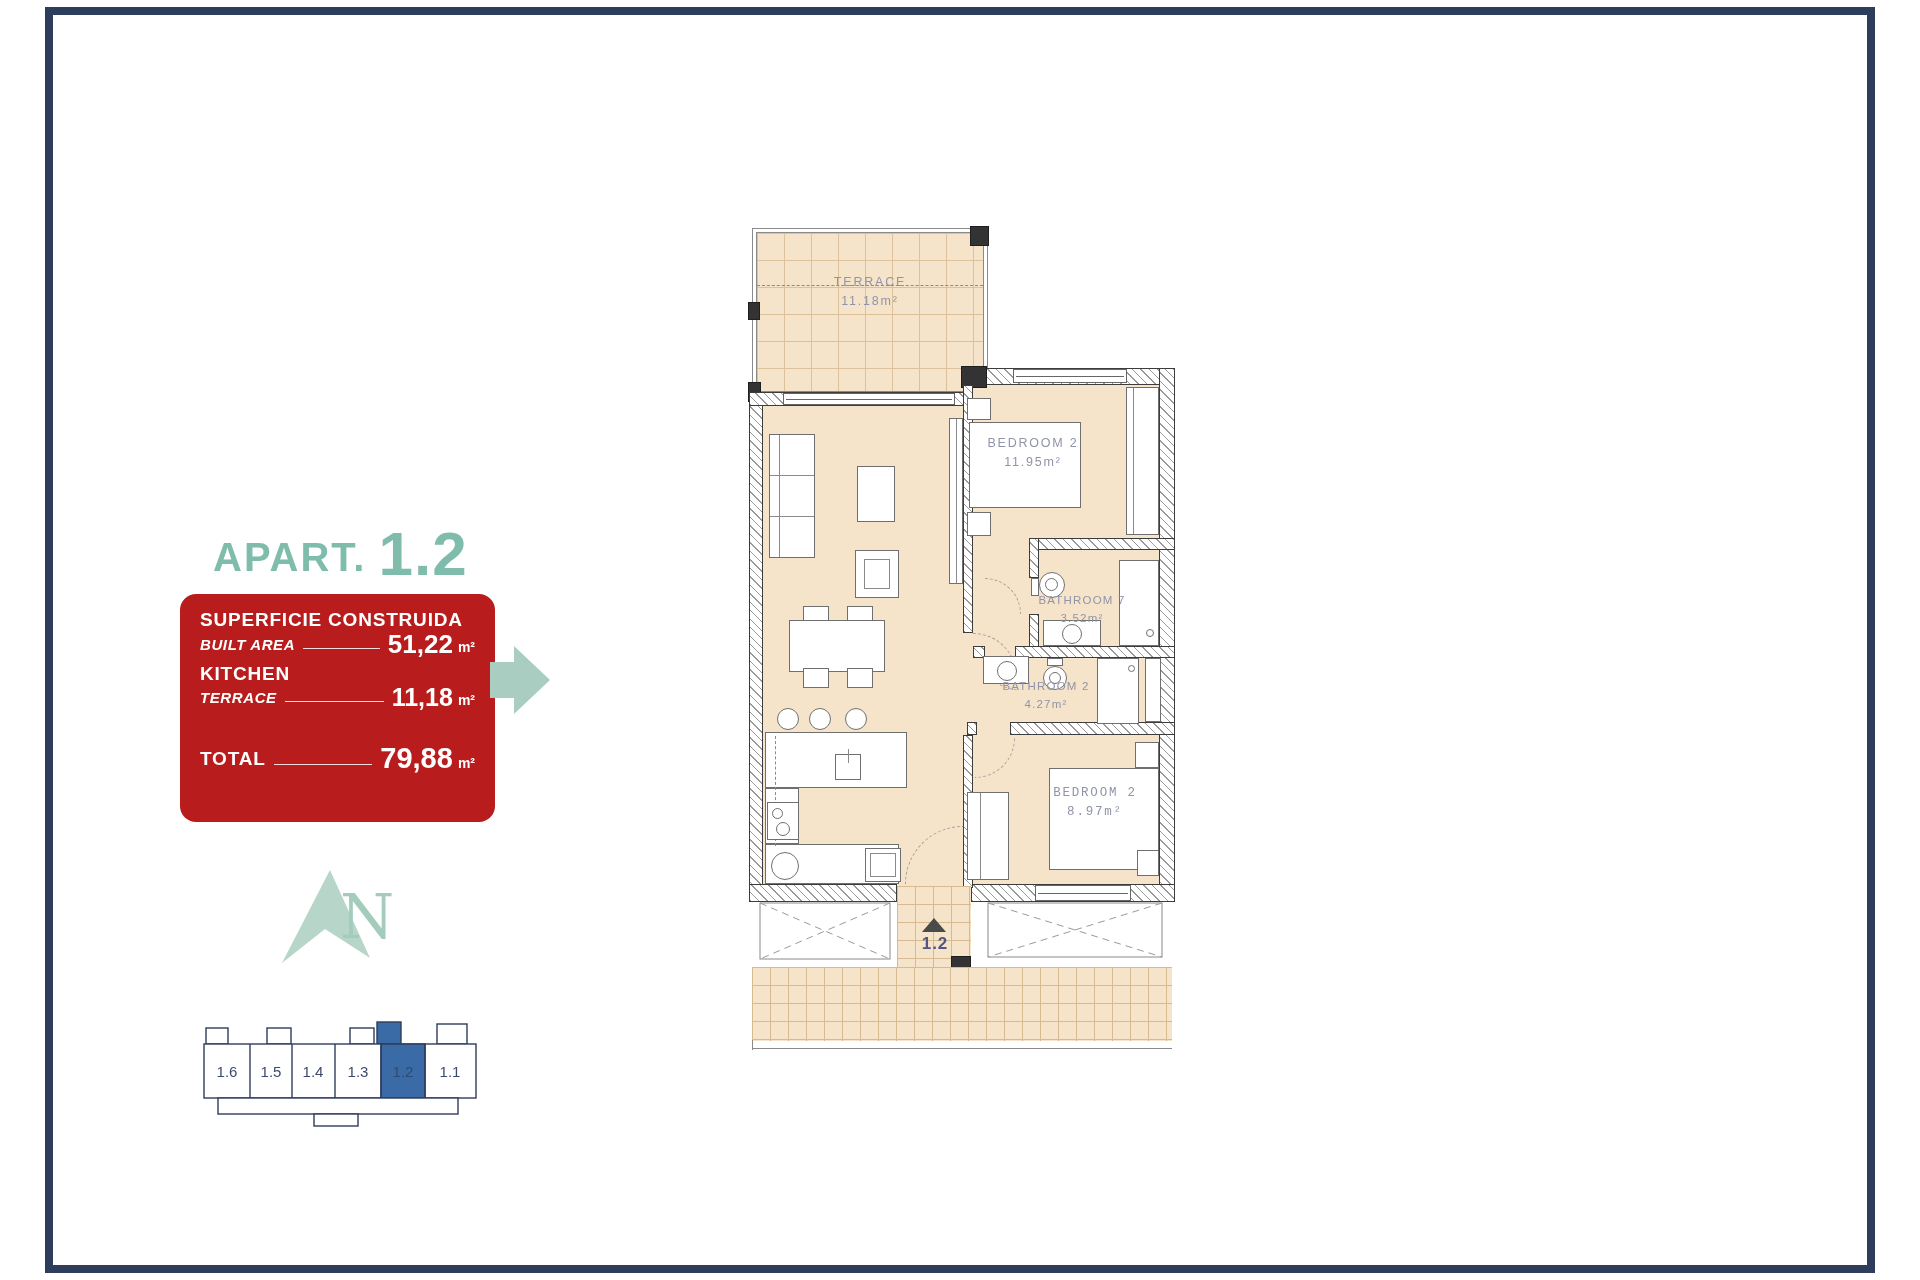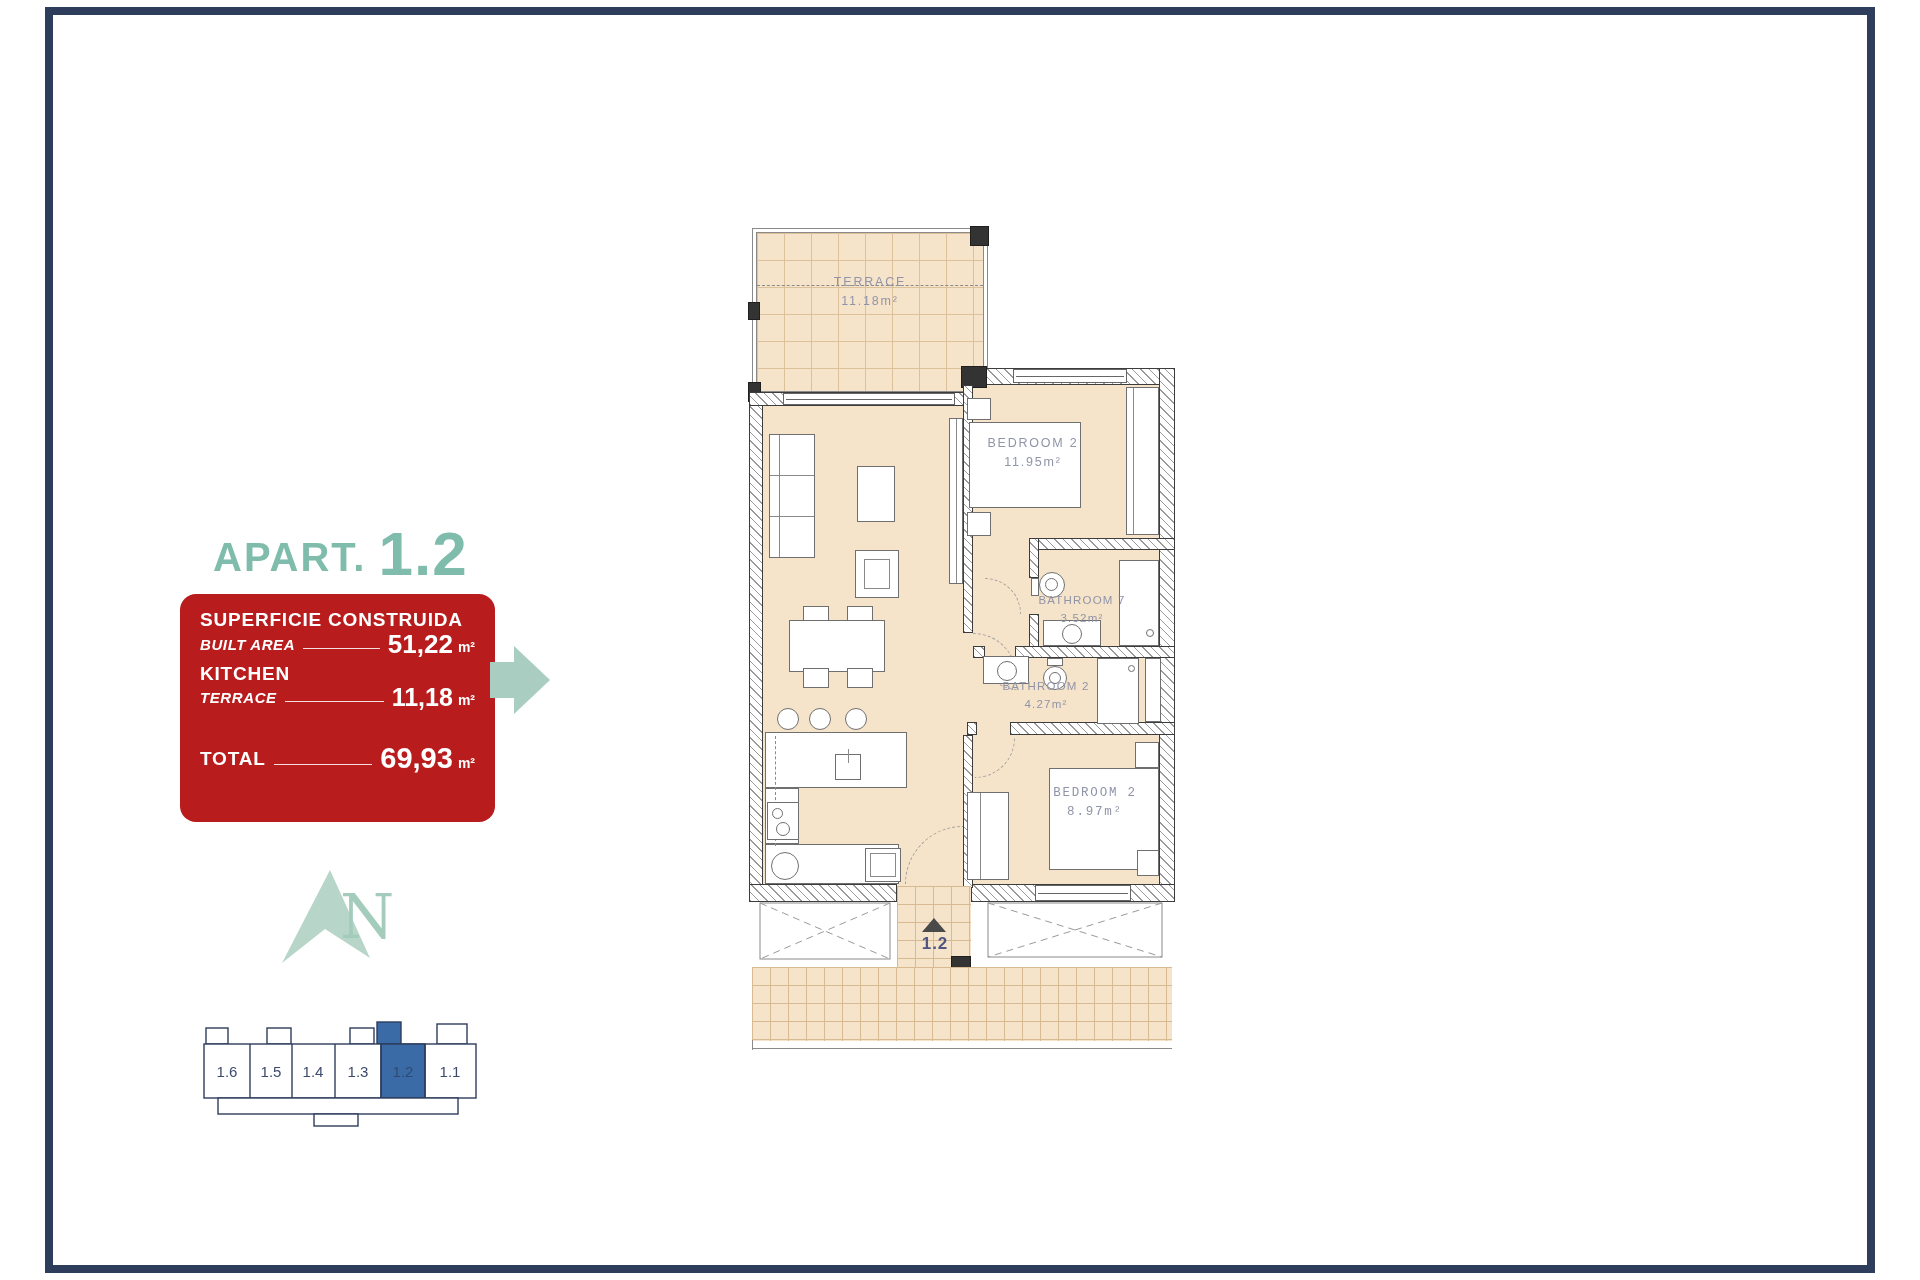--- a/index.html
+++ b/index.html
@@ -88,21 +88,21 @@
     <div class="lbl-p" style="margin-top:6px;">KITCHEN</div>
     <div class="row">
       <span class="lbl-s">TERRACE</span>
       <span class="leader"></span>
       <span class="val" style="font-size:25px;">11,18</span>
       <span class="unit">m²</span>
     </div>
     <div class="row total-row">
       <span class="lbl-p">TOTAL</span>
       <span class="leader"></span>
-      <span class="val big">69,93</span>
+      <span class="val big">79,88</span>
       <span class="unit">m²</span>
     </div>
   </div>
   <div id="box-arrow-stem"></div>
   <div id="box-arrow-head"></div>
 
   <svg class="abs" style="left:278px;top:866px;" width="132" height="115" viewBox="0 0 132 115">
     <polygon points="52,4 4,97 47,63 92,92" fill="#b7d6c9"></polygon>
     <text x="62" y="72" font-family="DejaVu Serif, serif" font-size="62" fill="#a3ccbd">N</text>
   </svg>

